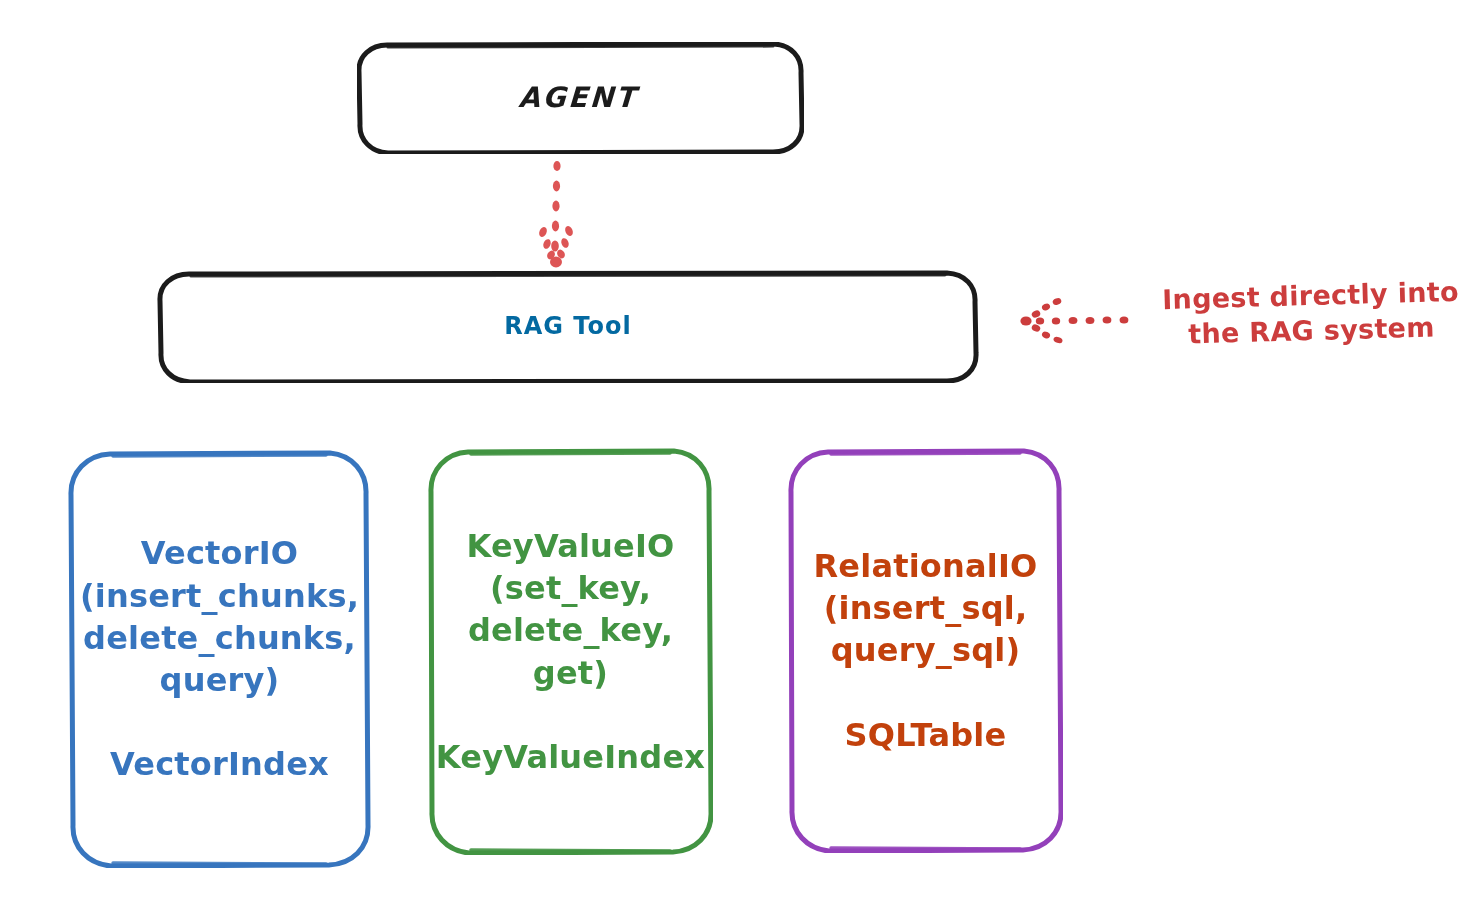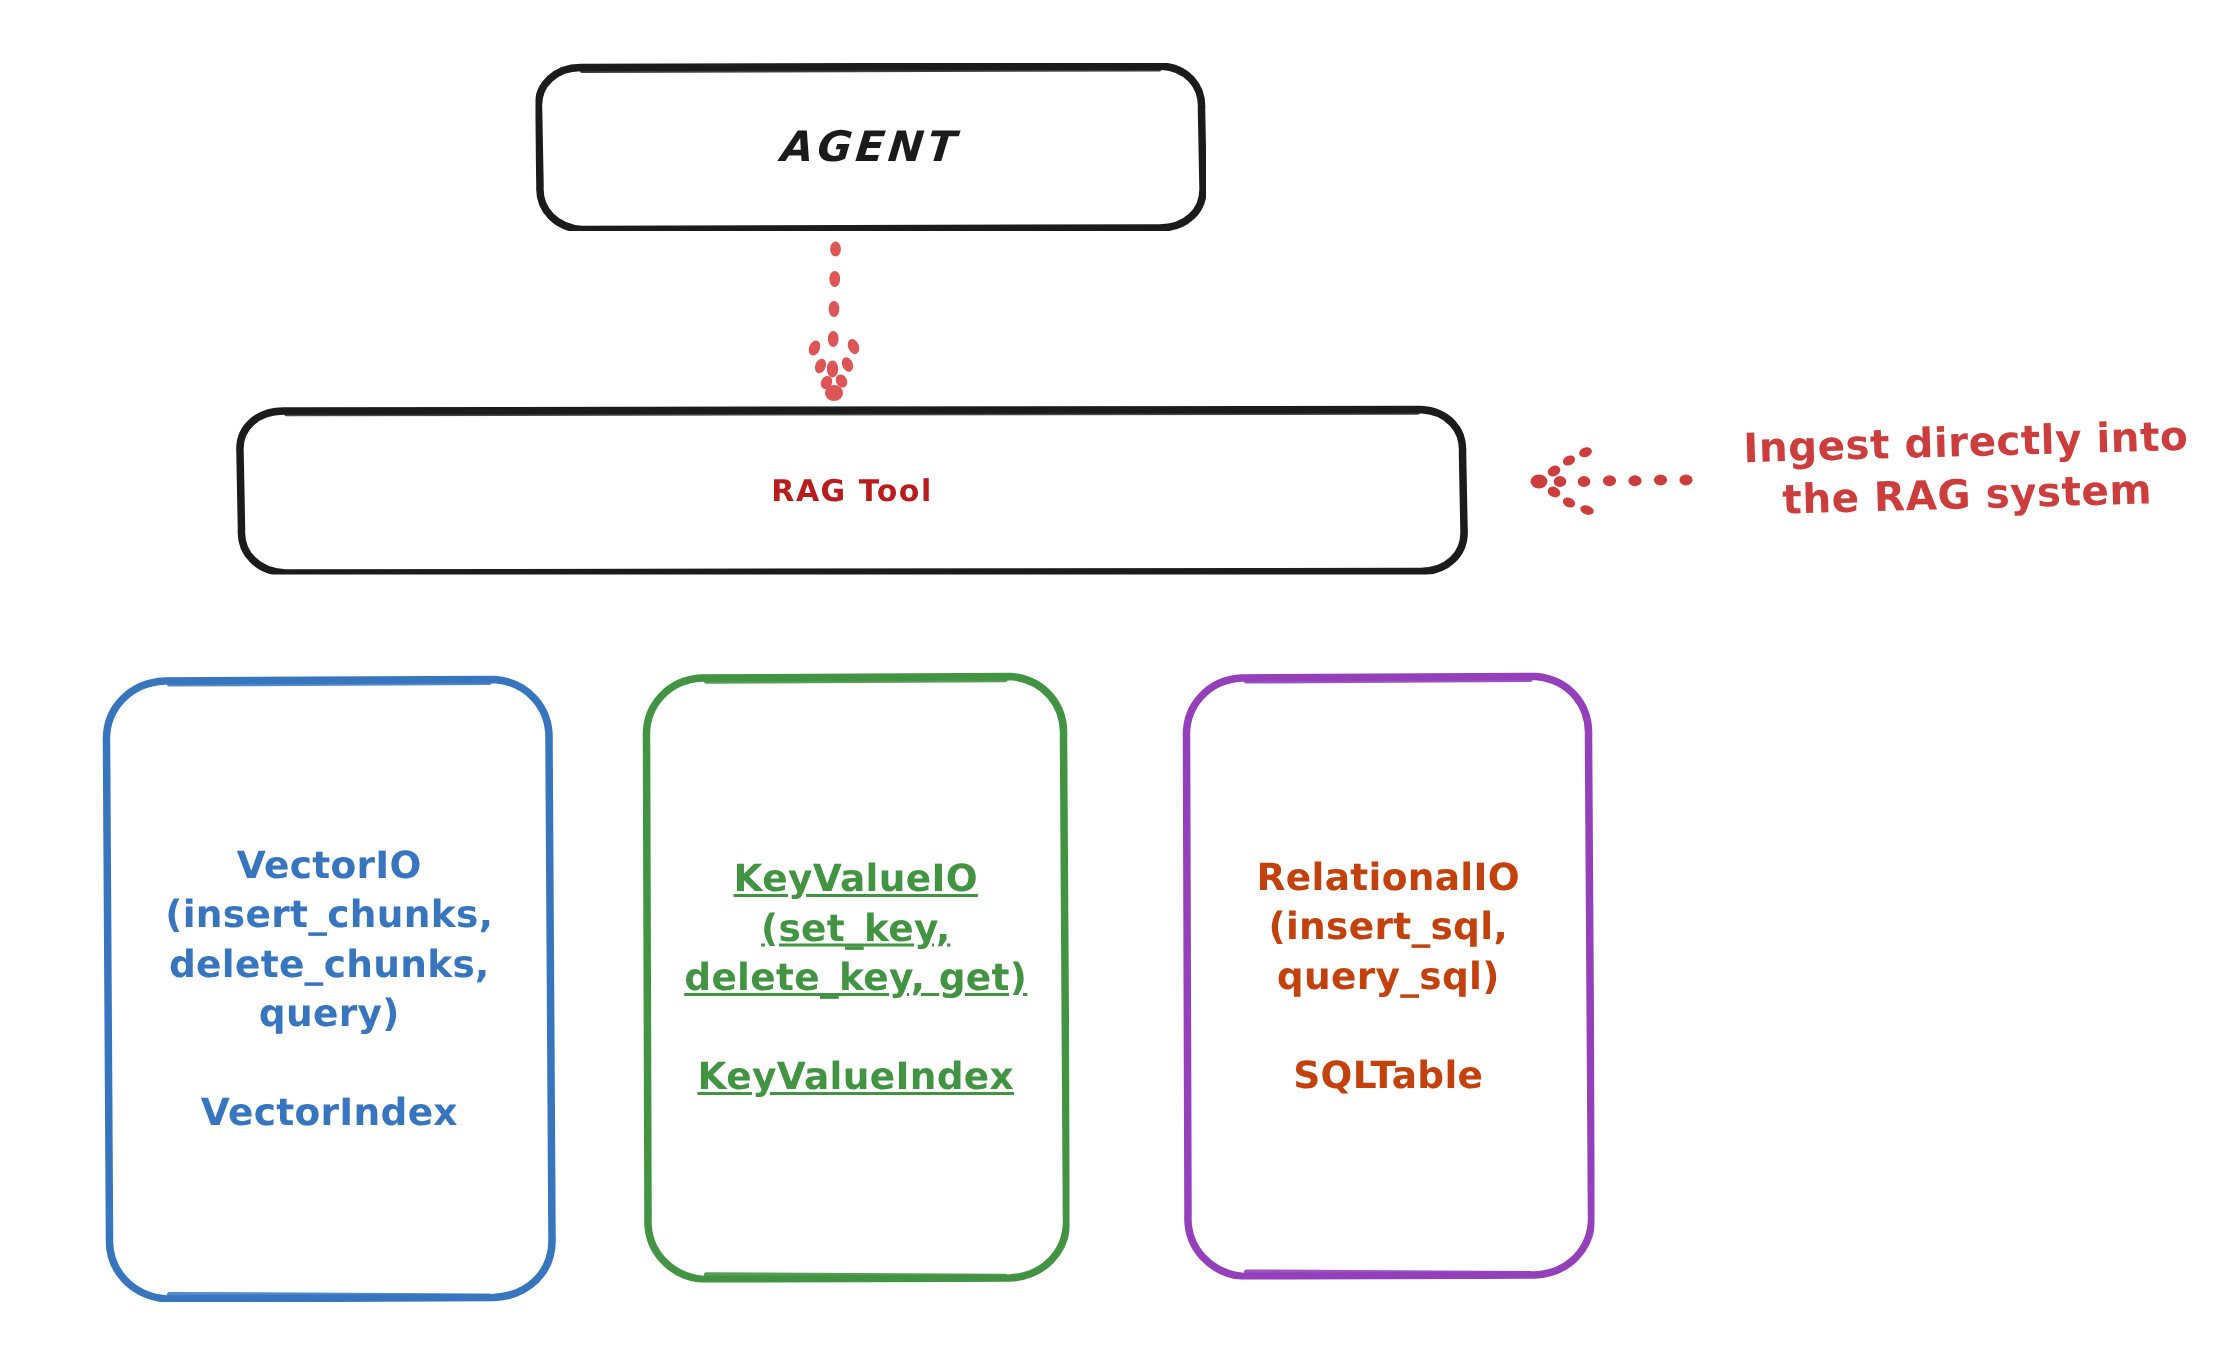--- a/index.html
+++ b/index.html
@@ -52,30 +52,30 @@
 
   
   #rag-tool-node {
     left: 157px;
     top: 270px;
     width: 822px;
     height: 113px;
   }
   #rag-tool-node .node-label {
     font-family: "DejaVu Sans", sans-serif;
-    font-size: 20px;
+    font-size: 24px;
     font-weight: 600;
     letter-spacing: 1px;
-    color: #b91c1c;
+    color: #0369a1;
   }
 
   
   .provider-card .node-label {
     font-family: "DejaVu Sans", sans-serif;
-    font-size: 25px;
+    font-size: 32px;
     font-weight: 600;
     line-height: 1.32;
     letter-spacing: 0.2px;
   }
   #vectorio-node {
     left: 68px;
     top: 450px;
     width: 303px;
     height: 418px;
   }
@@ -223,21 +223,21 @@
 VectorIndex</div>
   </div>
 
   <div class="node provider-card" id="keyvalueio-node">
     <svg class="sketch-border" viewBox="0 0 285 407" preserveAspectRatio="none">
       <path d="M40 4 L246 3 C268 5 282 22 281 43 L283 364 C284 387 267 403 245 404
                L41 405 C19 403 3 386 4 364 L3 44 C2 22 18 5 40 4 Z" fill="#ffffff" stroke="#429442" stroke-width="5" stroke-linecap="round" stroke-linejoin="round"></path>
       <path d="M43 6 L242 5" fill="none" stroke="#429442" stroke-width="3.6" stroke-linecap="round" opacity="0.9"></path>
       <path d="M43 402 L242 403" fill="none" stroke="#429442" stroke-width="3.6" stroke-linecap="round" opacity="0.9"></path>
     </svg>
-    <div class="node-label" style="color:#429442;text-decoration:underline;">KeyValueIO
+    <div class="node-label" style="color:#429442;">KeyValueIO
 (set_key,
 delete_key, get)
 
 KeyValueIndex</div>
   </div>
 
   <div class="node provider-card" id="relationalio-node">
     <svg class="sketch-border" viewBox="0 0 275 405" preserveAspectRatio="none">
       <path d="M40 4 L236 3 C258 5 272 22 271 43 L273 362 C274 385 257 401 235 402
                L41 403 C19 401 3 384 4 362 L3 44 C2 22 18 5 40 4 Z" fill="#ffffff" stroke="#9340ba" stroke-width="5" stroke-linecap="round" stroke-linejoin="round"></path>

